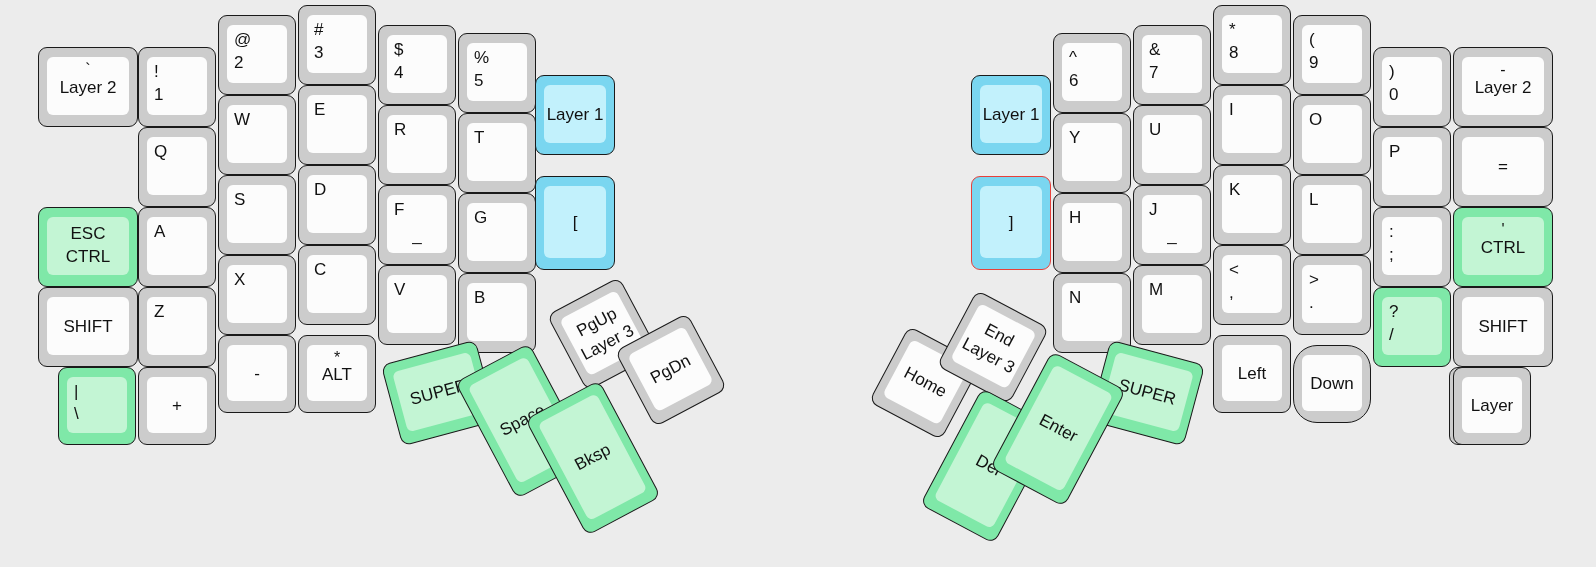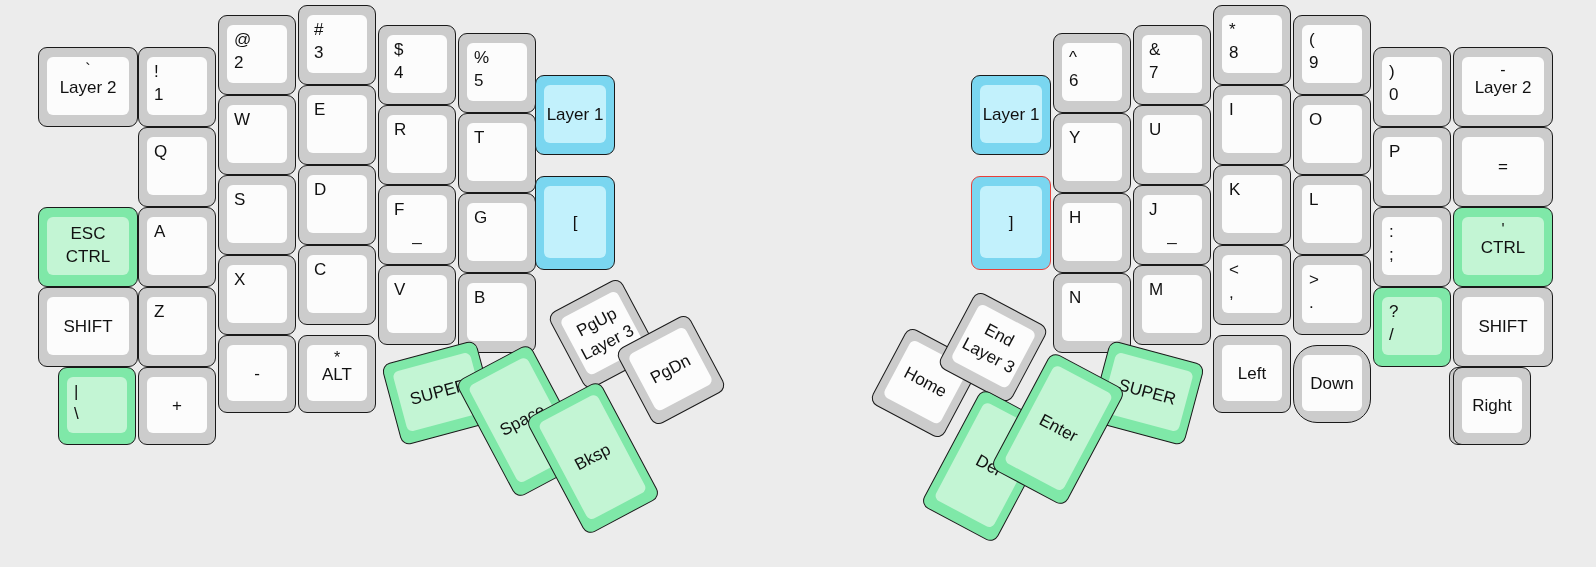--- a/index.html
+++ b/index.html
@@ -415,21 +415,21 @@
         <span class="lg under">CTRL</span>
       </div>
     </div>
     <div class="key" style="left: 1453px; top: 287px; width: 100px; height: 80px;">
       <div class="cap">
         <span class="lg ctr">SHIFT</span>
       </div>
     </div>
     <div class="key" style="left: 1453px; top: 367px; width: 78px; height: 78px;">
       <div class="cap">
-        <span class="lg ctr">Right</span>
+        <span class="lg ctr">Layer</span>
       </div>
     </div>
     <div class="key green" style="left: 1098px; top: 351px; width: 98px; height: 84px; transform: rotate(15deg);">
       <div class="cap">
         <span class="lg ctr">SUPER</span>
       </div>
     </div>
     <div class="key" style="left: 884px; top: 340px; width: 82px; height: 86px; transform: rotate(28deg);">
       <div class="cap">
         <span class="lg ctr">Home</span>

